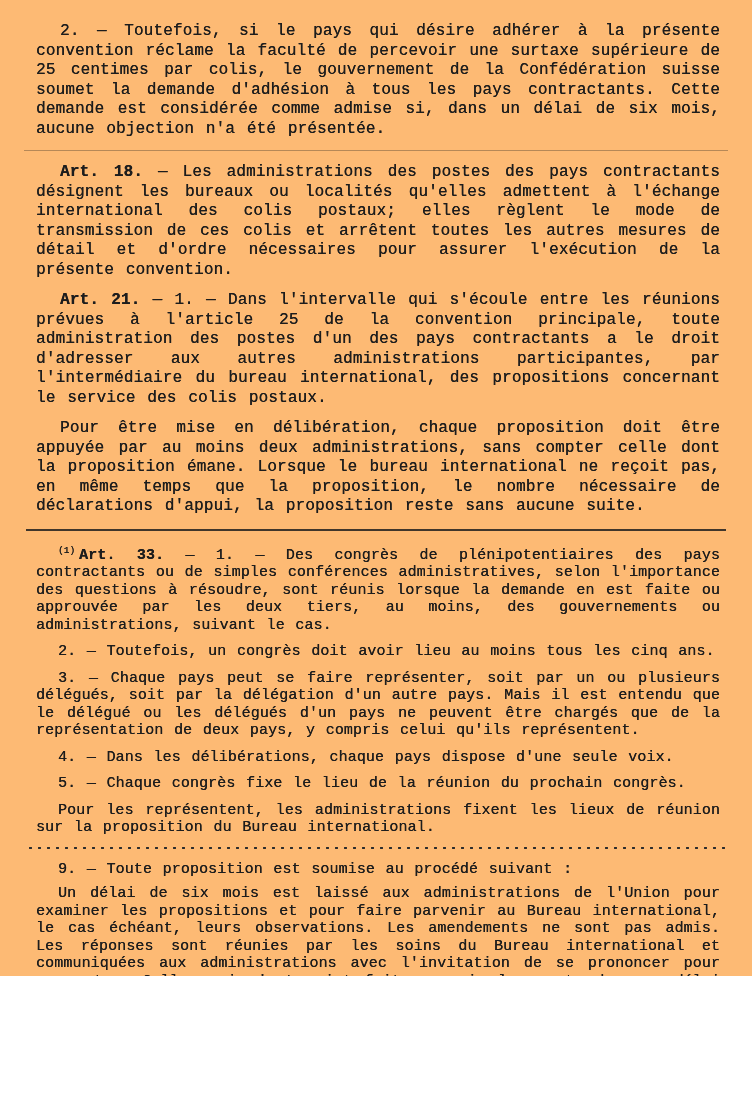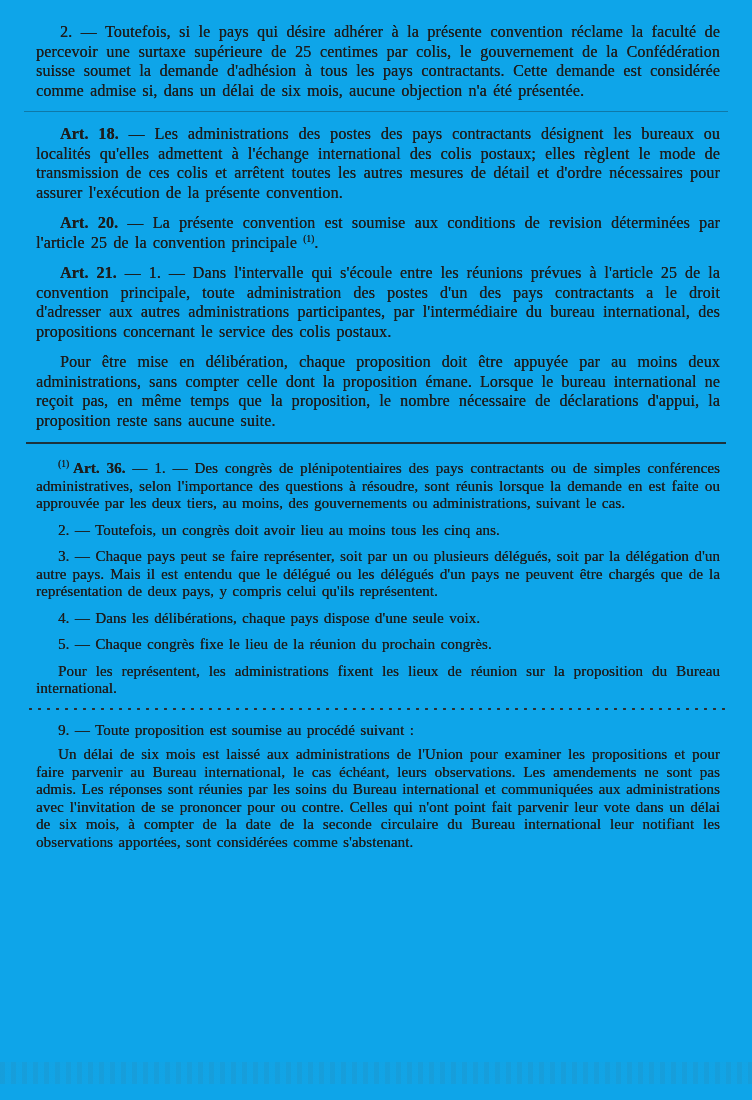--- a/index.html
+++ b/index.html
@@ -3,25 +3,25 @@
 <meta charset="utf-8">
 <style>
   html, body {
     margin: 0;
     padding: 0;
     background: #ffffff;
   }
   .page {
     position: relative;
     width: 752px;
-    height: 1100px;
+    height: 976px;
     box-sizing: border-box;
-    background: #0ea5e9;
+    background: #fdba74;
     color: #1d1d1d;
-    font-family: Liberation Serif, serif;
+    font-family: Liberation Mono, monospace;
     padding: 22px 32px 0 36px;
     overflow: hidden;
     text-shadow: 0.15px 0 0 currentColor;
   }
   .main-text .para {
     margin: 0 0 11px 0;
     font-size: 16px;
     line-height: 19.5px;
     text-align: justify;
     text-indent: 24px;
@@ -84,34 +84,33 @@
 <div class="page">
 
   <main class="main-text">
 
     <p class="para"><span>2. — Toutefois, si le pays qui désire adhérer à la présente convention réclame la faculté de percevoir une surtaxe supérieure de 25 centimes par colis, le gouvernement de la Confédération suisse soumet la demande d'adhésion à tous les pays contractants. Cette demande est considérée comme admise si, dans un délai de six mois, aucune objection n'a été présentée.</span></p>
 
     <div class="faint-rule"></div>
 
     <p class="para"><b>Art. 18.</b><span> — Les administrations des postes des pays contractants désignent les bureaux ou localités qu'elles admettent à l'échange international des colis postaux; elles règlent le mode de transmission de ces colis et arrêtent toutes les autres mesures de détail et d'ordre nécessaires pour assurer l'exécution de la présente convention.</span></p>
 
-    <p class="para"><b>Art. 20.</b><span> — La présente convention est soumise aux conditions de revision déterminées par l'article 25 de la convention principale </span><sup class="fnref">(1)</sup><span>.</span></p>
 
     <p class="para"><b>Art. 21.</b><span> — 1. — Dans l'intervalle qui s'écoule entre les réunions prévues à l'article 25 de la convention principale, toute administration des postes d'un des pays contractants a le droit d'adresser aux autres administrations participantes, par l'intermédiaire du bureau international, des propositions concernant le service des colis postaux.</span></p>
 
     <p class="para"><span>Pour être mise en délibération, chaque proposition doit être appuyée par au moins deux administrations, sans compter celle dont la proposition émane. Lorsque le bureau international ne reçoit pas, en même temps que la proposition, le nombre nécessaire de déclarations d'appui, la proposition reste sans aucune suite.</span></p>
 
 
   </main>
 
   <div class="fn-rule"></div>
 
   <section class="footnotes">
 
-    <p class="fpara spaced"><sup class="fnref">(1)</sup><b>Art. 36.</b><span> — 1. — Des congrès de plénipotentiaires des pays contractants ou de simples conférences administratives, selon l'importance des questions à résoudre, sont réunis lorsque la demande en est faite ou approuvée par les deux tiers, au moins, des gouvernements ou administrations, suivant le cas.</span></p>
+    <p class="fpara spaced"><sup class="fnref">(1)</sup><b>Art. 33.</b><span> — 1. — Des congrès de plénipotentiaires des pays contractants ou de simples conférences administratives, selon l'importance des questions à résoudre, sont réunis lorsque la demande en est faite ou approuvée par les deux tiers, au moins, des gouvernements ou administrations, suivant le cas.</span></p>
 
     <p class="fpara spaced">2. — Toutefois, un congrès doit avoir lieu au moins tous les cinq ans.</p>
 
     <p class="fpara spaced">3. — Chaque pays peut se faire représenter, soit par un ou plusieurs délégués, soit par la délégation d'un autre pays. Mais il est entendu que le délégué ou les délégués d'un pays ne peuvent être chargés que de la représentation de deux pays, y compris celui qu'ils représentent.</p>
 
     <p class="fpara spaced">4. — Dans les délibérations, chaque pays dispose d'une seule voix.</p>
 
     <p class="fpara spaced">5. — Chaque congrès fixe le lieu de la réunion du prochain congrès.</p>
 
     <p class="fpara spaced">Pour les représentent, les administrations fixent les lieux de réunion sur la proposition du Bureau international.</p>

